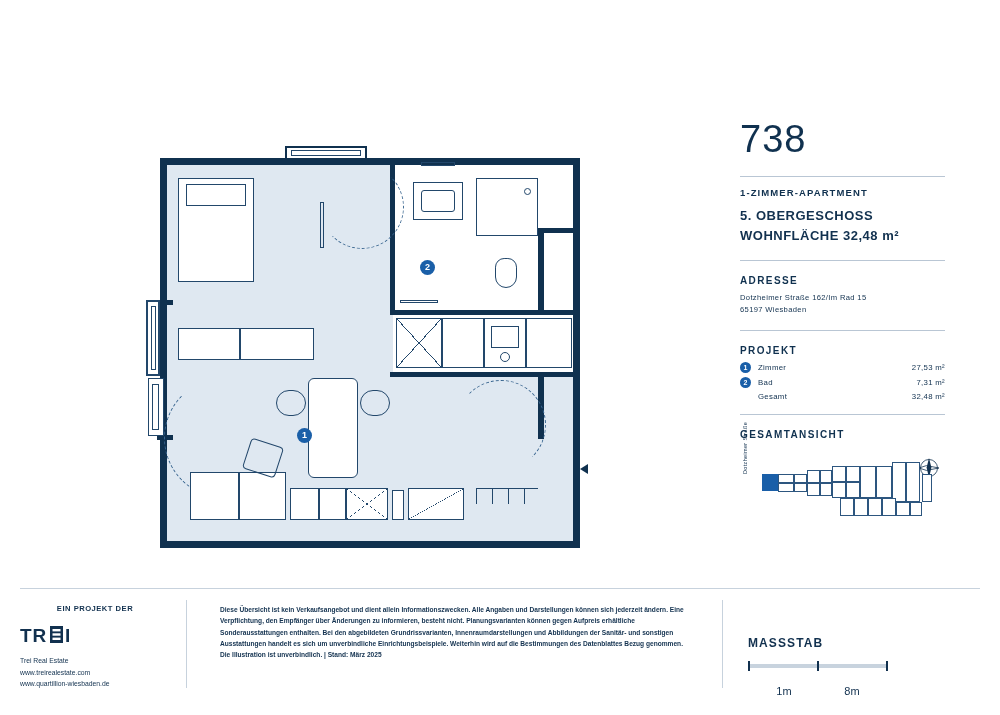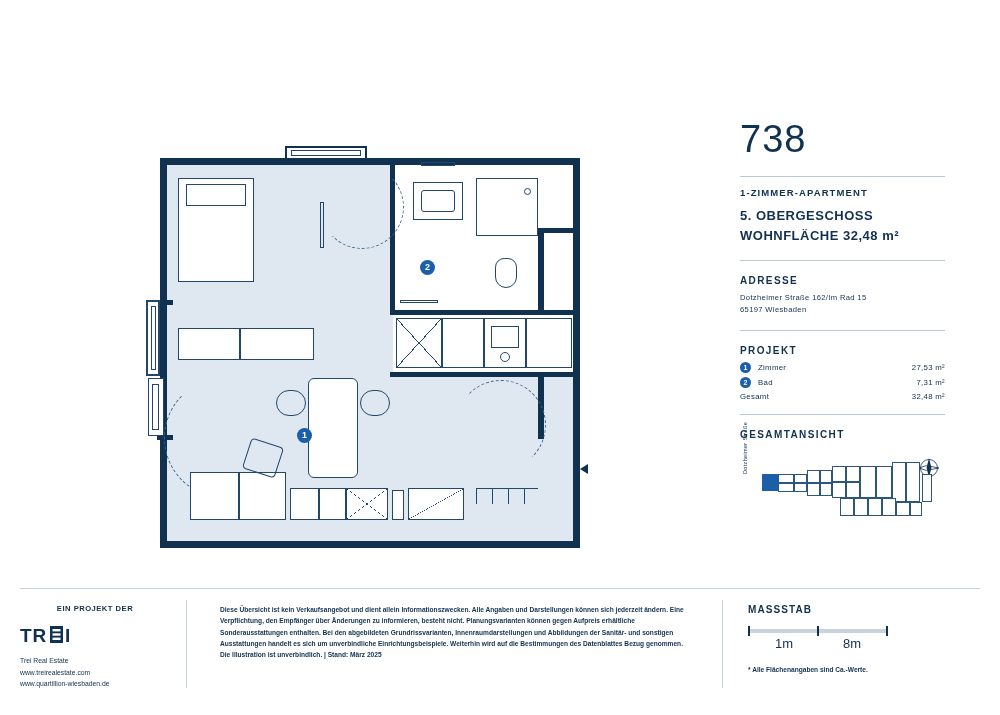--- a/index.html
+++ b/index.html
@@ -179,20 +179,21 @@
     flex: none;
   }
   .det-label {
     flex: 1;
   }
   .det-val {
     text-align: center;
     white-space: nowrap;
   }
   .det-row.indent .det-label {
+    margin-left: 18px;
   }
 
   
   .overview {
     position: relative;
     margin-top: 12px;
     height: 90px;
   }
   .ov-label {
     position: absolute;
@@ -284,45 +285,46 @@
     font-weight: 700;
     text-align: left;
   }
   .scale-box {
     position: absolute;
     left: 748px;
     top: 604px;
     width: 200px;
   }
   .scale-title {
-    font-size: 10px;
+    font-size: 12px;
     font-weight: 700;
     letter-spacing: 1.1px;
     color: #12314f;
     margin-bottom: 14px;
+    margin-top: 32px;
   }
   .scale-bar {
     position: relative;
     height: 4px;
     width: 140px;
     background: #c8d3de;
   }
   .scale-bar .tick {
     position: absolute;
     top: -3px;
     width: 1.5px;
     height: 10px;
     background: #12314f;
   }
   .scale-labels {
     position: relative;
     height: 14px;
-    margin-top: 3px;
+    margin-top: 17px;
     width: 140px;
-    font-size: 13px;
+    font-size: 11px;
     color: #12314f;
   }
   .scale-labels span {
     position: absolute;
     transform: translateX(-50%);
   }
   .scale-note {
     margin-top: 16px;
     font-size: 6.6px;
     color: #12314f;

